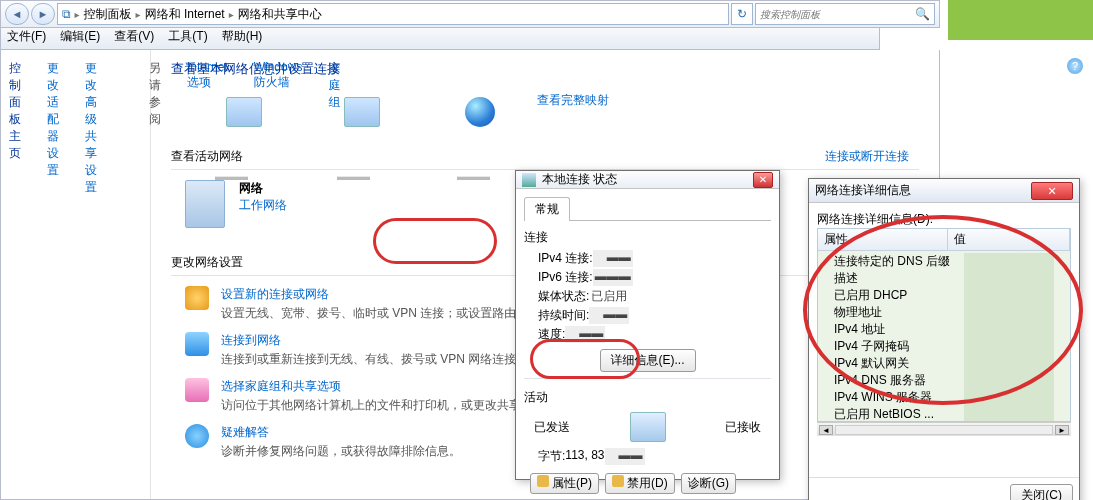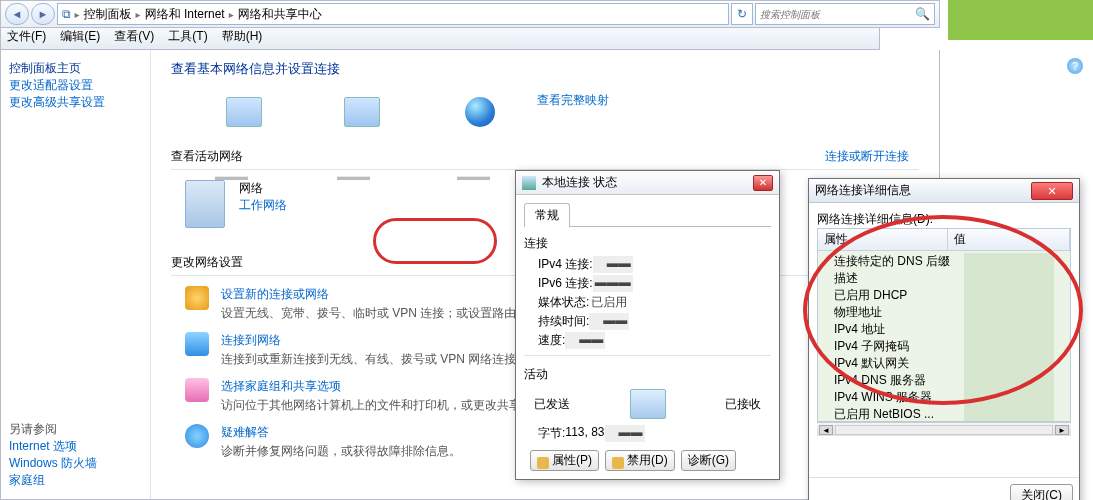--- a/index.html
+++ b/index.html
@@ -10,40 +10,40 @@
 .path{flex:1;display:flex;align-items:center;height:22px;background:#fff;border:1px solid #9fb7d4;padding:0 4px;gap:4px}
 .path .seg{color:#000}
 .path .sep{color:#777;font-size:10px}
 .refresh{width:22px;height:22px;background:#fff;border:1px solid #9fb7d4;display:flex;align-items:center;justify-content:center;color:#2b6fb6;font-size:12px}
 .search{width:180px;height:22px;background:#fff;border:1px solid #9fb7d4;color:#999;display:flex;align-items:center;padding:0 4px}
 .search input{border:0;outline:0;flex:1;font-size:10px;color:#999;font-style:italic}
 .search .mag{color:#69c}
 .menubar{display:flex;align-items:flex-start;background:linear-gradient(#f7f9fc,#e6ecf4);border:1px solid #b6bccc;border-top:0;height:22px;gap:14px;padding:0 6px;width:880px}
 .menubar span{color:#000}
 .main{display:flex;width:940px;border:1px solid #b6bccc;border-top:0;height:450px;background:#fff}
-.sidebar{width:150px;border-right:1px solid #e3e3e3;padding:10px 8px;display:flex;flex-direction:column;gap:0}
+.sidebar{width:150px;border-right:1px solid #e3e3e3;padding:10px 8px;display:flex;flex-direction:row;gap:26px}
 .sidebar a{color:#0066cc;text-decoration:none;display:block}
 .sidebar .hdr{color:#003399;font-weight:400}
 .sidebar .spacer{flex:1}
 .sidebar .sec2{color:#555}
 .content{flex:1;padding:10px 20px;position:relative}
 .content h2{color:#003399;font-size:13px;font-weight:normal;margin-bottom:14px}
 .netmap{display:flex;align-items:center;gap:64px;margin-left:46px;margin-bottom:8px}
 .netmap .node{width:54px;height:40px;display:flex;align-items:center;justify-content:center}
 .pcicon{width:36px;height:30px;background:linear-gradient(#cfe6ff,#9fc5ef);border:1px solid #8bb;border-radius:2px}
 .globeicon{width:30px;height:30px;border-radius:50%;background:radial-gradient(circle at 35% 30%,#aef,#2a7dd8 60%,#1a5da8)}
 .link-full{color:#0066cc;text-decoration:none}
 .activenet{margin-top:8px}
 .sect-label{color:#003399;display:flex;justify-content:space-between;padding-right:10px}
 .sect-label a{color:#0066cc;text-decoration:none}
 .hr{border-top:1px solid #e0e4ea;margin:4px 0 10px 0}
 .netrow{display:flex;gap:14px;margin-left:14px}
 .neticon{width:40px;height:48px;background:linear-gradient(#dce9f7,#a8c6e6);border:1px solid #8db0d6;border-radius:2px}
 .netinfo{flex:1}
-.netinfo .name{font-weight:normal}
+.netinfo .name{font-weight:bold}
 .netinfo a{color:#0066cc;text-decoration:none}
 .netprops{display:flex;flex-direction:column;gap:6px;margin-left:170px;margin-top:-36px}
 .netprops .row{display:flex;gap:6px}
 .netprops .lbl{color:#555}
 .netprops .val{color:#000}
 .redcircle{position:absolute;border:3px solid #d83030;border-radius:50px}
 .changes{margin-top:26px}
 .item{display:flex;gap:12px;margin:10px 0 0 14px}
 .item .ico{width:24px;height:24px;flex-shrink:0}
 .ic-shield{background:radial-gradient(#ffd36b,#e79a17);border-radius:4px}
@@ -68,21 +68,21 @@
 .statsec{margin:6px 0}
 .statsec .shead{margin-bottom:4px}
 .kvp{display:flex;justify-content:flex-start;margin:2px 0 2px 14px;font-size:12px}
 .kvp .k{color:#000}
 .kvp .v{color:#444;background:#eee;min-width:40px;text-align:right;padding:0 2px}
 .detailbtn-row{display:flex;justify-content:center;margin:6px 0}
 .activity{display:flex;align-items:center;justify-content:space-between;margin:6px 10px}
 .acticons{display:flex;align-items:center;gap:6px}
 .monitor{width:36px;height:30px;background:linear-gradient(#dfeeff,#a6c9ec);border:1px solid #8bb;border-radius:2px}
 .btnrow{display:flex;gap:6px;margin-top:8px;margin-left:6px}
-.smbtn{background:linear-gradient(#fefefe,#e6e6e6);border:1px solid #9a9a9a;border-radius:3px;padding:1px 6px;font-size:11px;display:flex;align-items:flex-end;gap:3px}
+.smbtn{background:linear-gradient(#fefefe,#e6e6e6);border:1px solid #9a9a9a;border-radius:3px;padding:1px 6px;font-size:11px;display:flex;align-items:flex-start;gap:3px}
 .sic{width:12px;height:12px;border-radius:2px}
 
 .dlg-details{left:808px;top:178px;width:272px;height:336px}
 .dlg-details .titlebar{background:linear-gradient(#fdfdfe,#dfe7f3)}
 .dlg-details .redclose{width:42px;height:18px;background:linear-gradient(#ff7b7b,#d93a3a);border:1px solid #a52626;border-radius:2px;color:#fff;text-align:center;line-height:16px;font-size:11px}
 .dlbl{}
 .dtable{border:1px solid #bcd;background:#ecf3e7;height:194px;overflow:hidden;position:relative}
 .dthead{display:flex;background:linear-gradient(#fafcfe,#e6edf6);border-bottom:1px solid #c7d1de}
 .dthead div{padding:2px 6px;border-right:1px solid #c7d1de}
 .dtbody{padding:2px 0;font-family:SimSun,monospace;font-size:12px}
@@ -231,20 +231,24 @@
           <span class="v" style="background:none">已启用</span>
         </div>
       <div class="kvp">
           <span class="k">持续时间:</span>
           <span class="v">▬▬</span>
         </div>
       <div class="kvp">
           <span class="k">速度:</span>
           <span class="v">▬▬</span>
         </div>
+      <div class="detailbtn-row" style="position:relative">
+        <button class="btn">详细信息(E)...</button>
+        <div class="redcircle" style="left:6px;top:-10px;width:110px;height:40px"></div>
+      </div>
     </div>
     <div class="hr"></div>
     <div class="statsec">
       <div class="shead">活动</div>
       <div class="activity">
         <span>已发送</span>
         <div class="acticons">
             <div class="monitor"></div>
           </div>
         <span>已接收</span>

